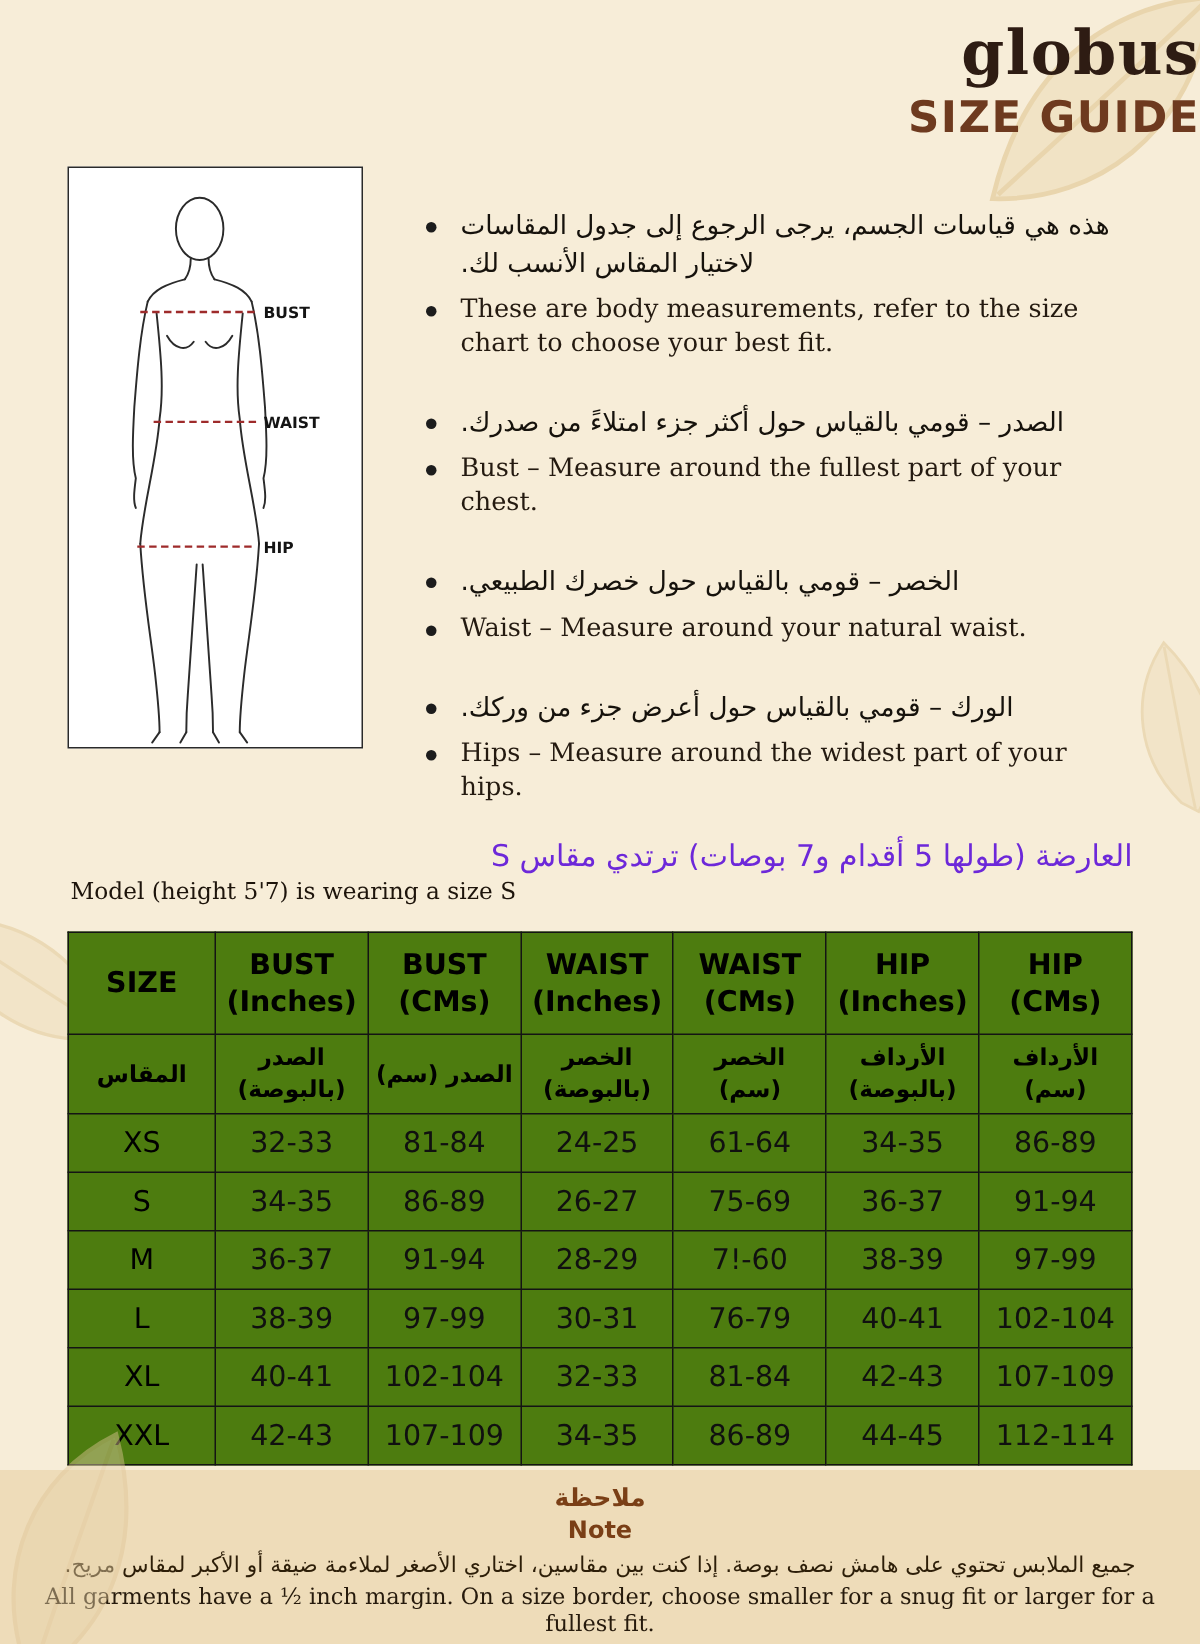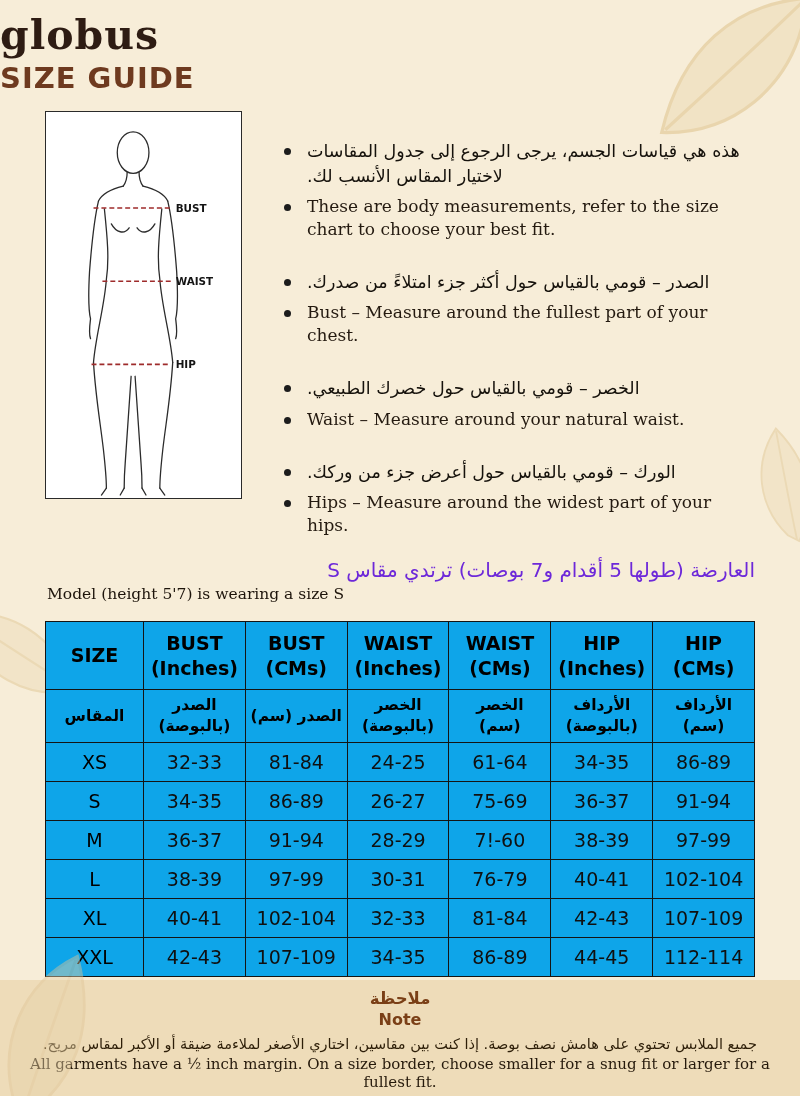--- a/index.html
+++ b/index.html
@@ -9,21 +9,21 @@
     font-family:"DejaVu Sans", sans-serif; color:#1c140c;
   }
   .leaf { position:absolute; z-index:0; pointer-events:none; }
   .leaf-top-right   { right:-14px; top:-18px; width:160px; transform:rotate(8deg); }
   .leaf-right-mid   { right:-28px; top:425px; width:95px; transform:rotate(130deg); opacity:.8; }
   .leaf-left-mid    { left:-38px; top:592px; width:115px; transform:scaleX(-1) rotate(18deg); opacity:.8; }
   .leaf-bottom-left { left:-26px; bottom:-16px; width:140px; transform:rotate(160deg); z-index:3; opacity:.45; }
 
   .content { position:relative; z-index:1; }
 
-  .brand { text-align:left; padding-top:14px; }
+  .brand { text-align:right; padding-top:14px; }
   .logo {
     font-family:"DejaVu Serif", serif; font-weight:bold; font-size:41px;
     color:#2e1c13; letter-spacing:1px; line-height:1.05;
   }
   .guide-title {
     font-weight:bold; font-size:29px; color:#6e3a1f; letter-spacing:1px; margin-top:4px;
   }
 
   .intro { display:flex; padding:16px 45px 0 45px; gap:42px; }
   .figure-box {
@@ -38,21 +38,21 @@
   .dot { width:7px; height:7px; border-radius:50%; background:#1c1c1c; margin-top:9px; flex:0 0 auto; }
   .ar-text { direction:rtl; text-align:left; font-size:17.5px; color:#16120c; line-height:1.4; }
   .en-text { font-family:"DejaVu Serif", serif; font-size:17px; color:#241a10; line-height:1.35; }
 
   .model-note { padding:14px 45px 0 47px; }
   .model-ar { direction:rtl; text-align:right; font-size:20px; color:#6d28d9; }
   .model-en { font-family:"DejaVu Serif", serif; font-size:15.5px; color:#1d140b; margin-top:3px; }
 
   table.size-chart {
     border-collapse:collapse; margin:18px 45px 0 45px; width:710px;
-    table-layout:fixed; background:#0ea5e9;
+    table-layout:fixed; background:#4d7c0f;
   }
   .size-chart th, .size-chart td {
     border:1px solid #141414; text-align:center; vertical-align:middle;
   }
   .th-en { font-size:19px; font-weight:bold; color:#000; padding:9px 2px; line-height:1.3; }
   .th-en span { display:block; }
   .th-ar { font-size:15.5px; font-weight:bold; color:#000; padding:5px 4px; direction:rtl; line-height:1.35; }
   td.size-cell { font-weight:normal; font-size:19px; padding:8px 2px; color:#000; }
   td.val { font-size:19px; padding:8px 2px; color:#101010; }
 

